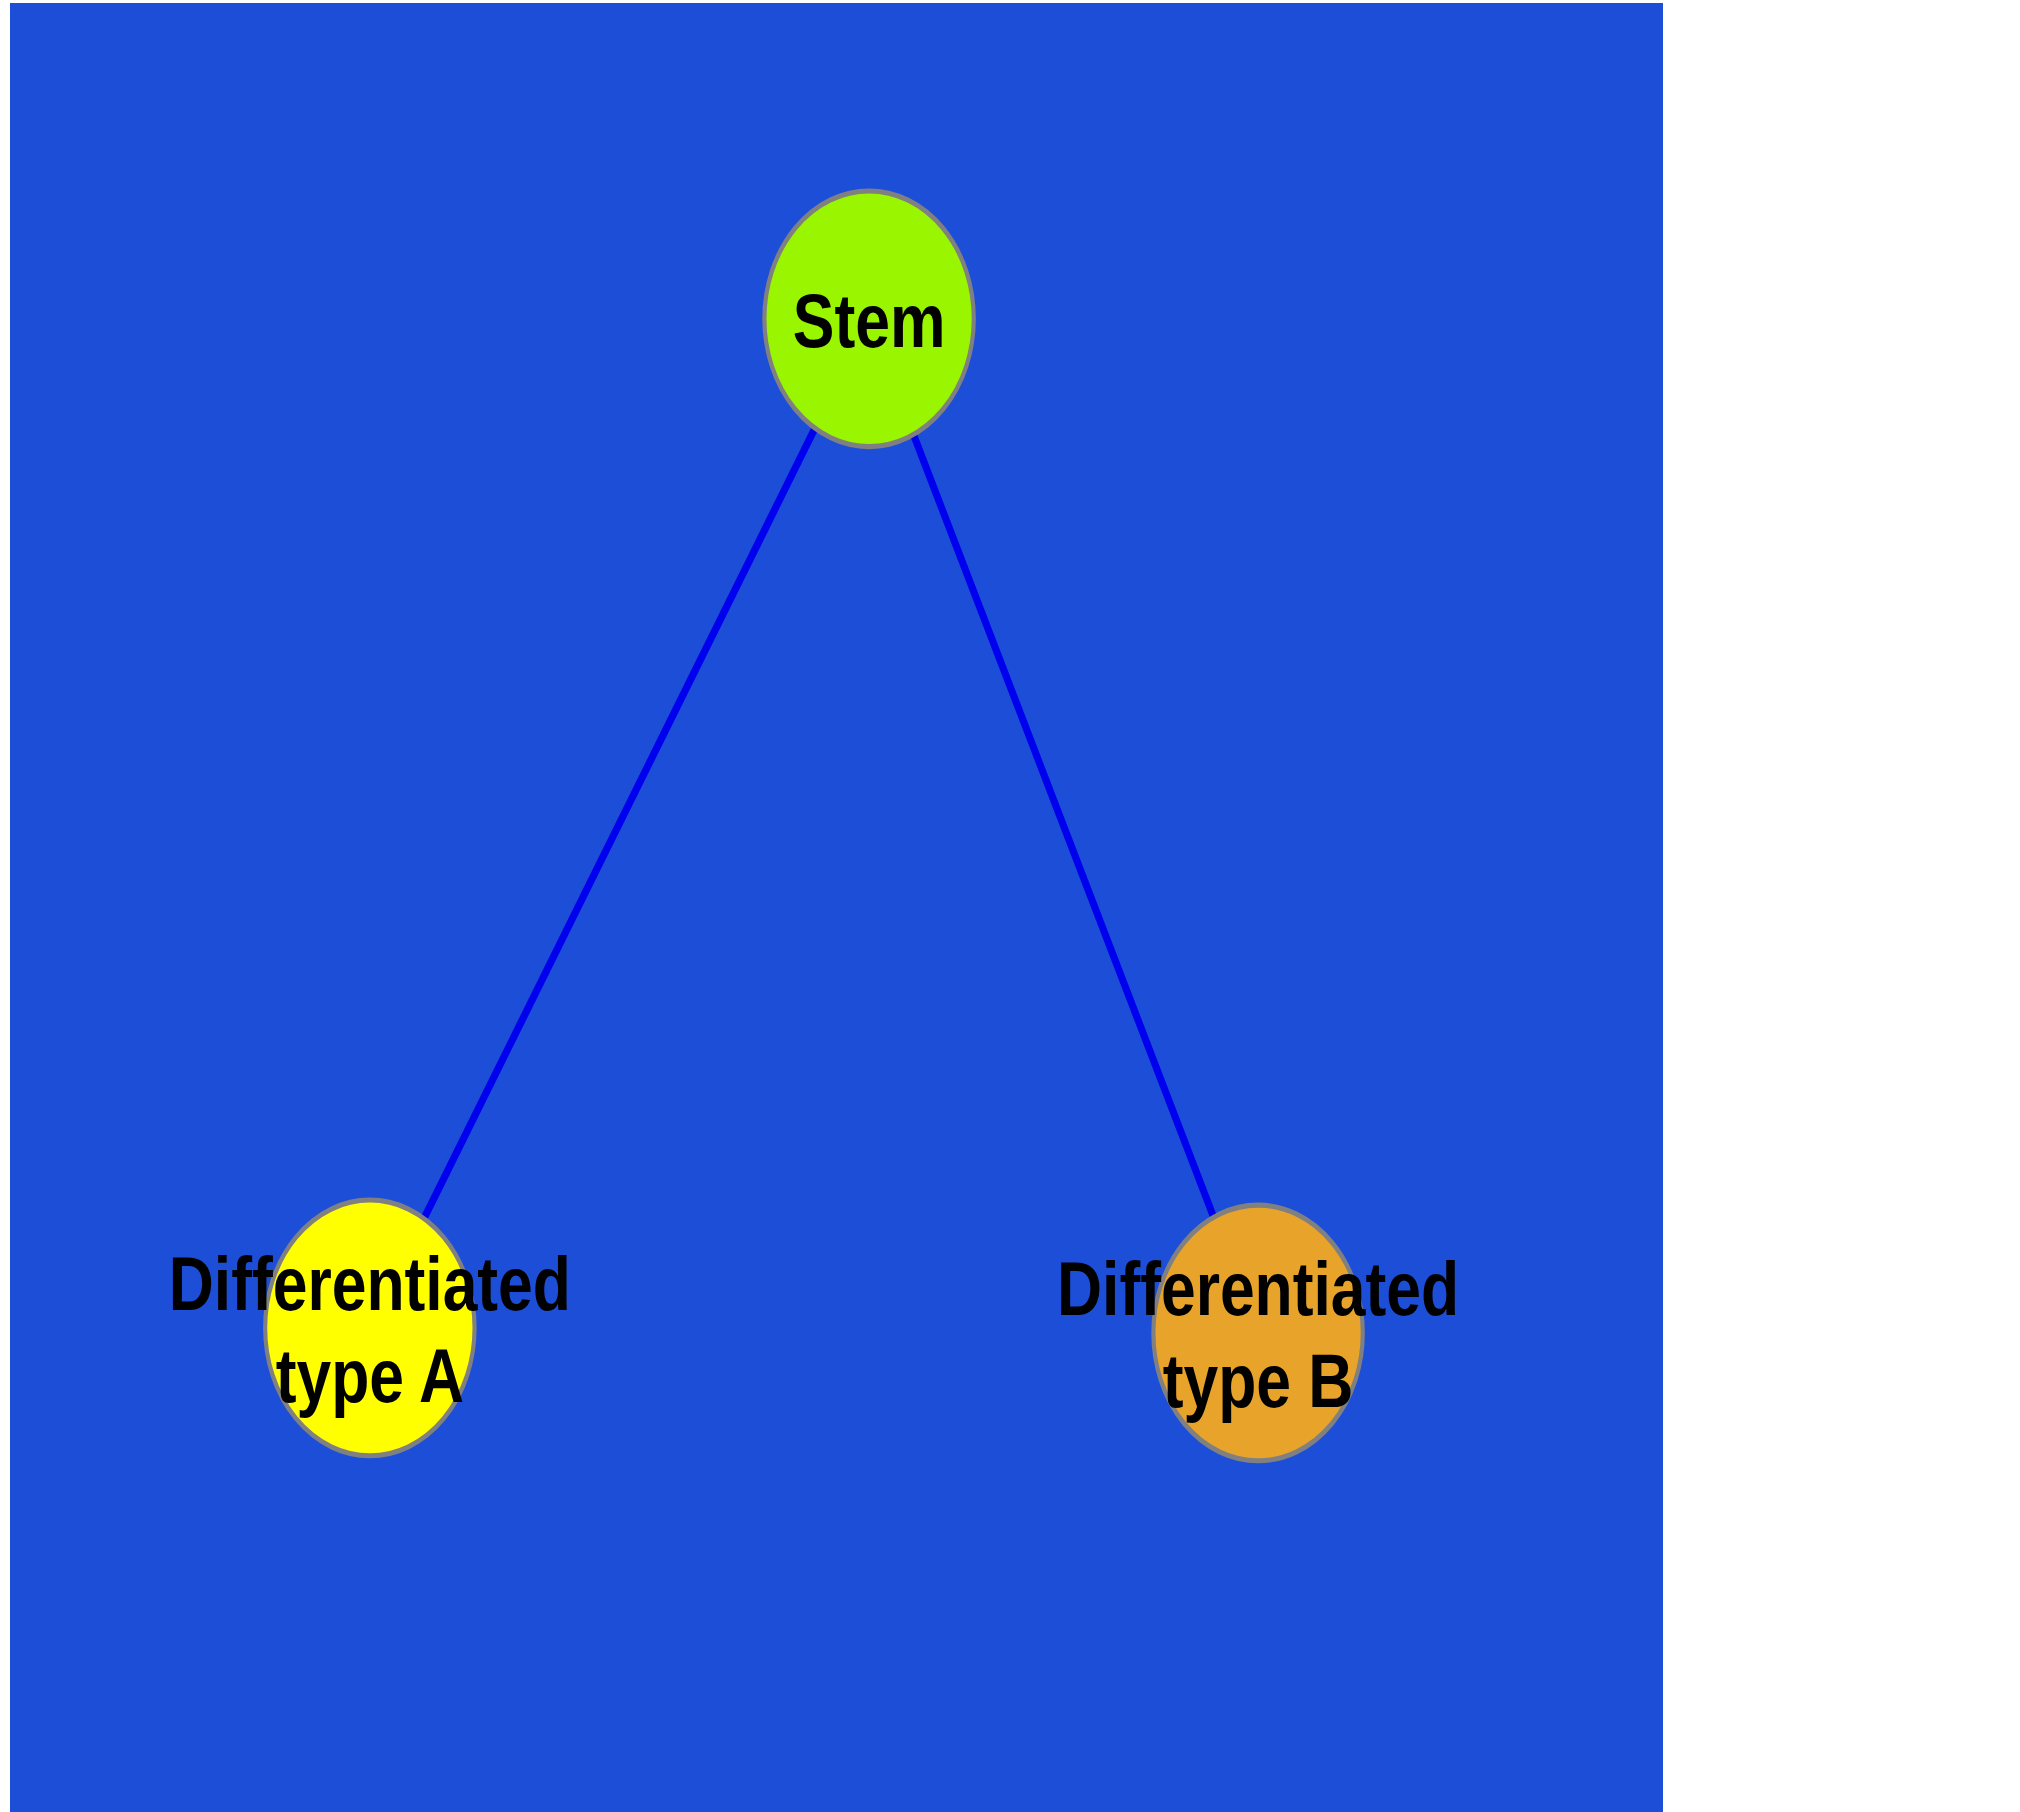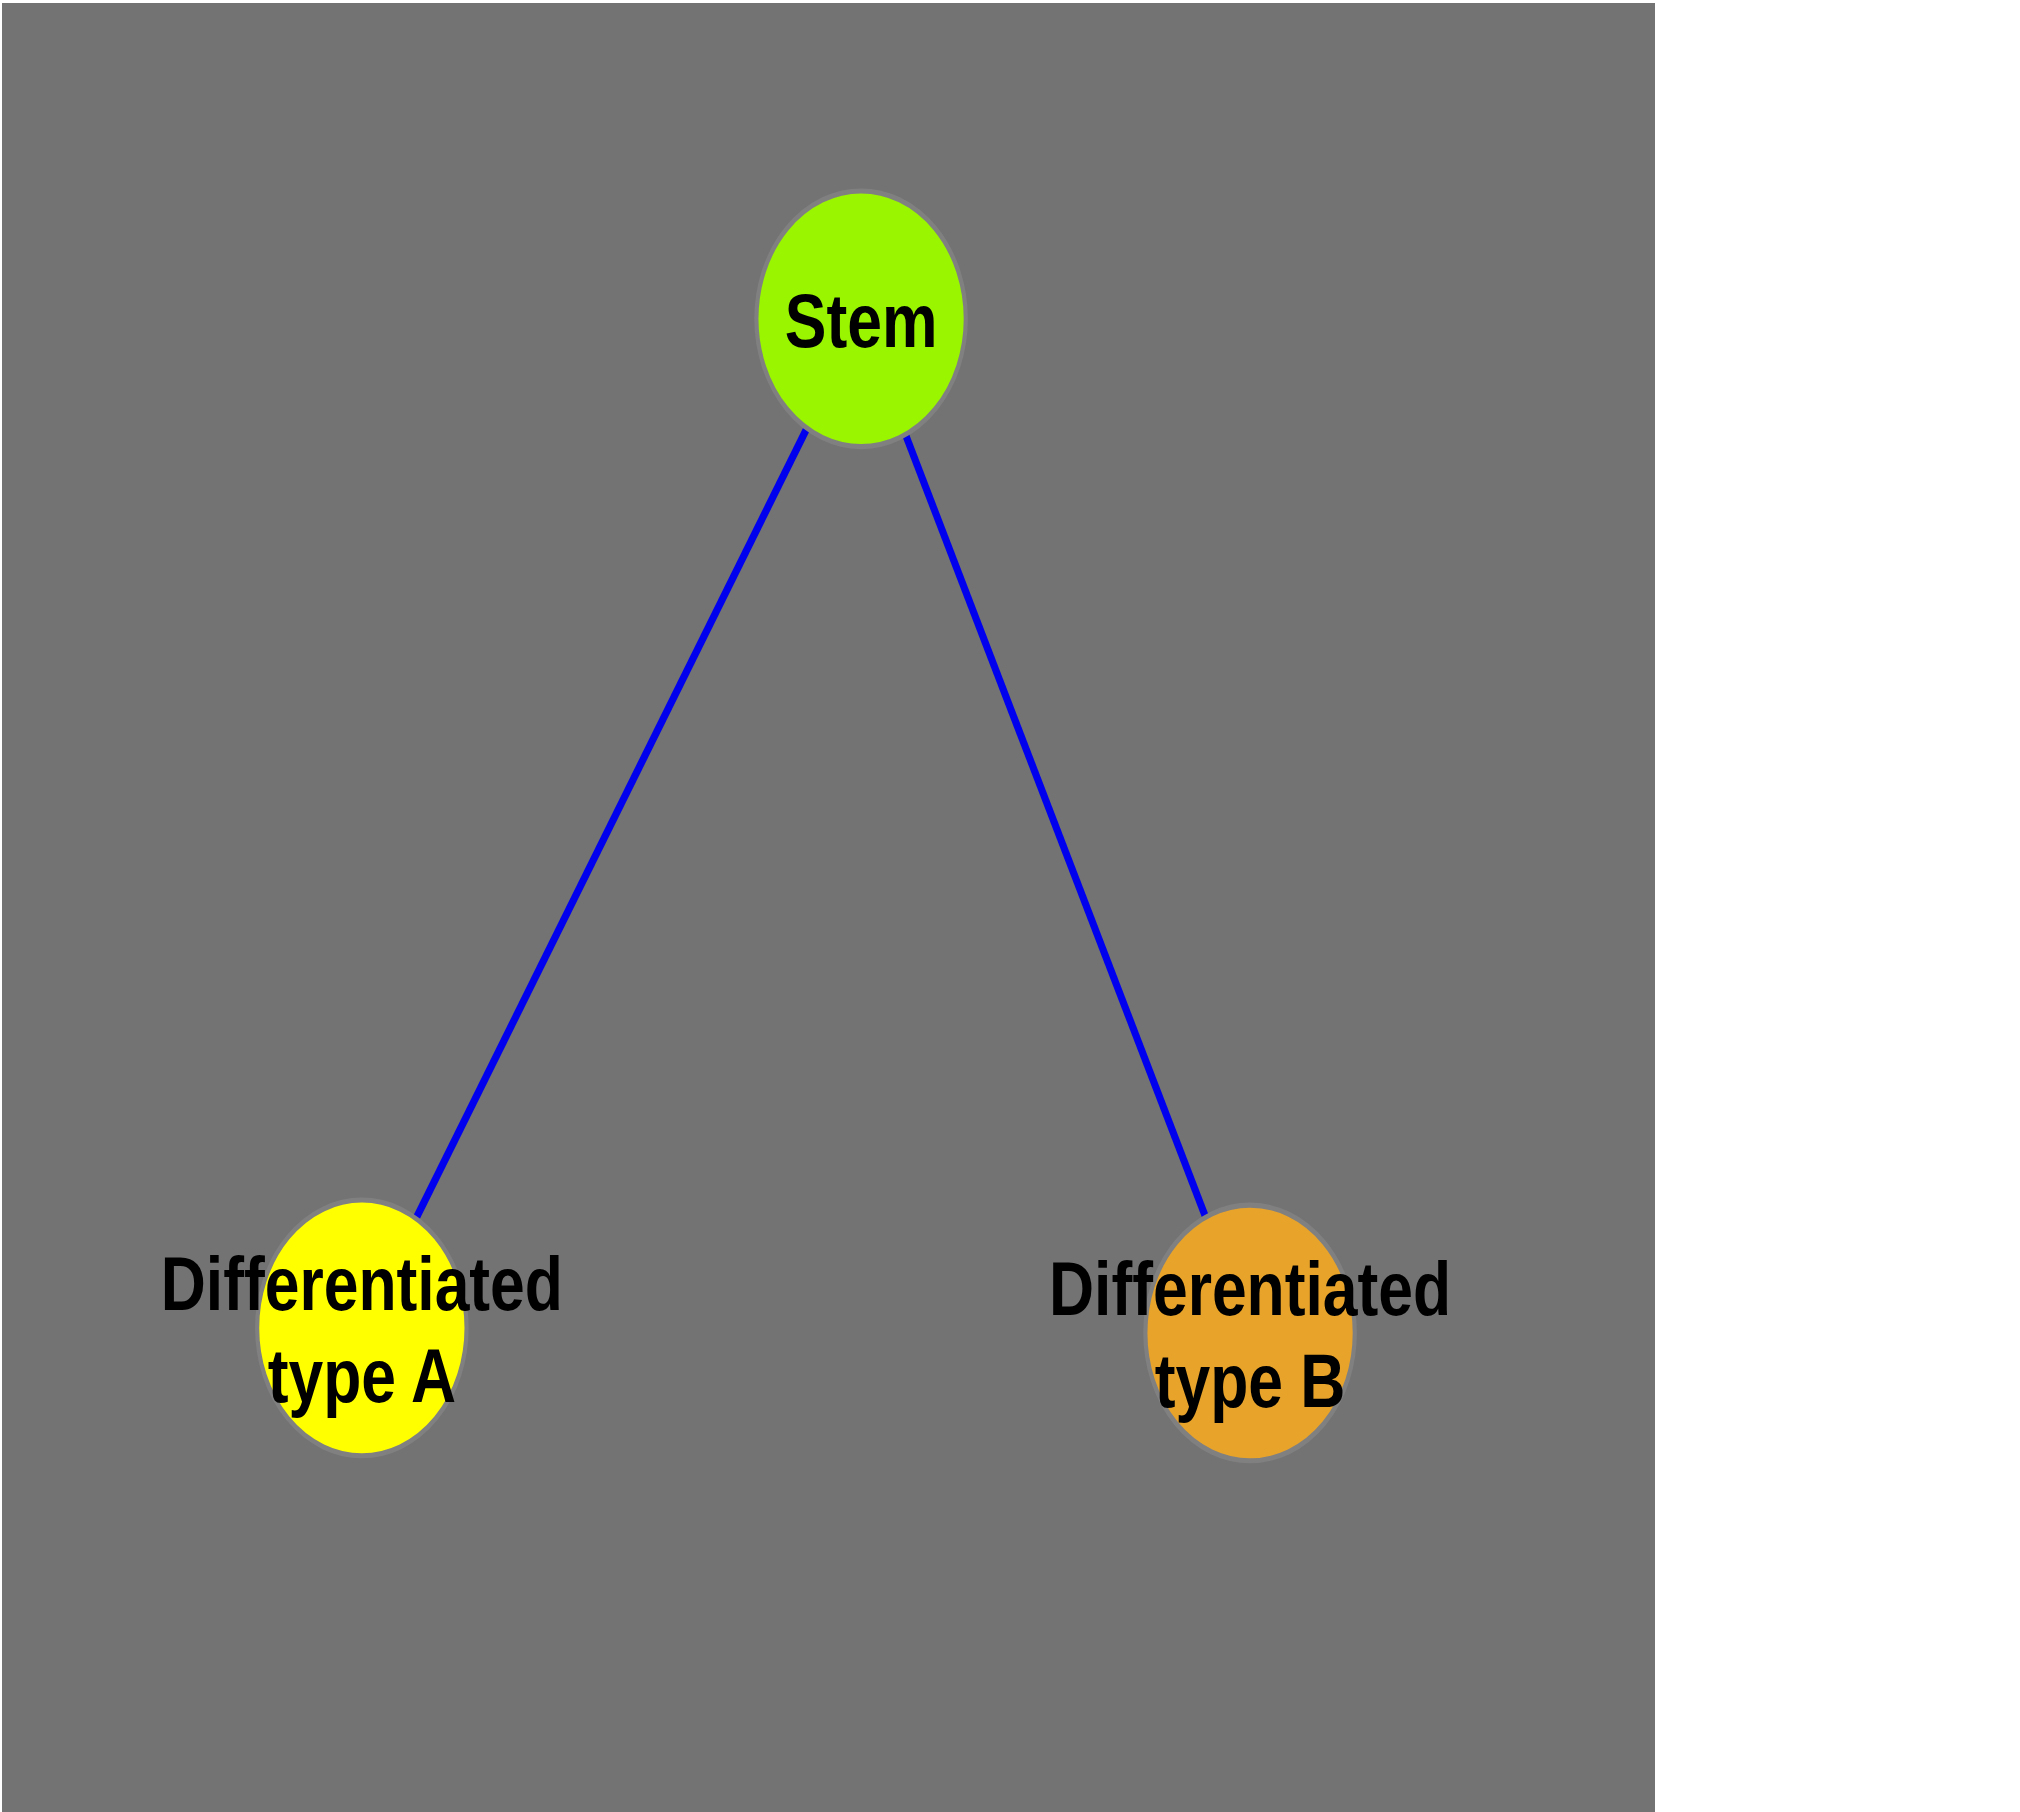--- a/index.html
+++ b/index.html
@@ -5,25 +5,25 @@
   html, body {
     margin: 0;
     padding: 0;
     background: #ffffff;
     width: 2021px;
     height: 1812px;
     overflow: hidden;
   }
   .graph-canvas {
     position: absolute;
-    left: 2px;
+    left: 10px;
     top: 2.5px;
     width: 1653px;
     height: 1810px;
-    background: #737373;
+    background: #1d4ed8;
   }
   svg {
     display: block;
     width: 100%;
     height: 100%;
   }
   svg text {
     font-family: "Liberation Sans", sans-serif;
     font-weight: bold;
   }

